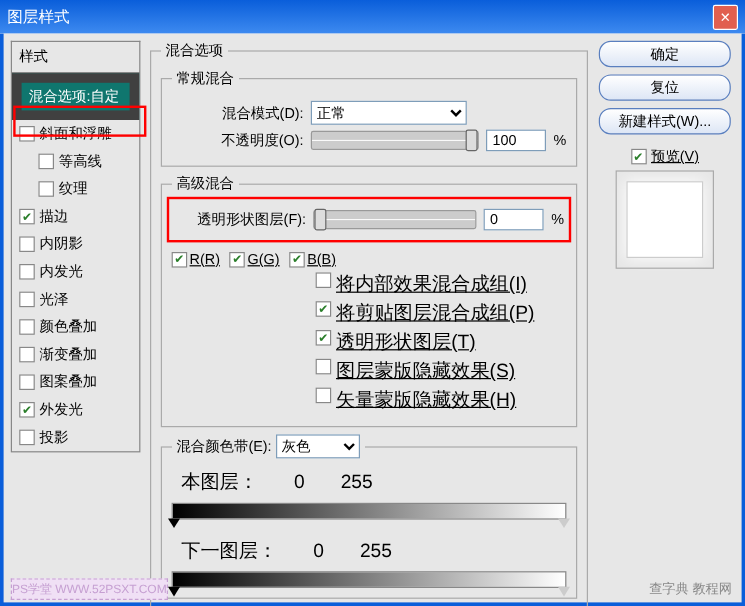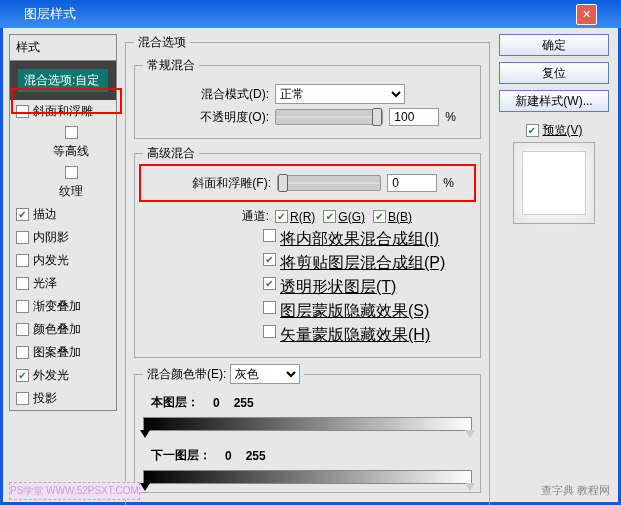--- a/index.html
+++ b/index.html
@@ -1,47 +1,47 @@
 <!DOCTYPE html>
 <html><head>
 <meta charset="utf-8">
 <style>
 * { box-sizing: border-box; font-family: "Microsoft YaHei", SimSun, Arial, sans-serif; }
 body { margin: 0; background: #fff; width: 621px; height: 505px; position: relative; }
-.titlebar { background: linear-gradient(to bottom, #0a5eda, #3d8af0); height: 28px; color: #fff; display: flex; align-items: center; padding: 0 24px; font-size: 13px; justify-content: space-between; }
+.titlebar { background: linear-gradient(to bottom, #0a5eda, #3d8af0); height: 28px; color: #fff; display: flex; align-items: center; padding: 0 6px; font-size: 13px; justify-content: space-between; }
 .titlebar .closebtn { width: 21px; height: 21px; background: #e15f4f; border: 1px solid #fff; color: #fff; display: flex; align-items: center; justify-content: center; border-radius: 2px; font-size: 11px; }
 .content { background: #e7e7e7; border: 3px solid #0a5eda; border-top: none; height: 477px; display: flex; padding: 6px 8px 6px 6px; gap: 8px; position: relative; }
 .leftcol { width: 108px; }
 .styles-label { font-size: 12px; padding: 4px 6px; border: 1px solid #888; border-bottom: none; background: #e7e7e7; }
 .styles-list { border: 1px solid #888; background: #e7e7e7; font-size: 12px; }
 .styles-list .hdr { background: #0f766e; color: #fff; padding: 3px 6px; border: 8px solid #404040; }
 .styles-list .item { padding: 3px 6px; display: flex; align-items: center; gap: 4px; }
-.styles-list .item.indent { padding-left: 22px; flex-direction: column; }
+.styles-list .item.indent { padding-left: 22px; }
 .cb { width: 13px; height: 13px; border: 1px solid #888; background: #fff; display: inline-flex; align-items: center; justify-content: center; font-size: 10px; color: #2a7e2a; }
 .cb.checked::before { content: "✔"; }
 .midcol { flex: 1; }
 fieldset { border: 1px solid #aaa; font-size: 12px; margin: 0 0 6px 0; padding: 6px 8px 8px 8px; }
 legend { font-size: 12px; padding: 0 4px; }
-.row { display: flex; align-items: center; gap: 6px; margin: 4px 16px; }
+.row { display: flex; align-items: center; gap: 6px; margin: 4px 0; }
 .lbl { text-align: right; width: 110px; }
 select { font-size: 12px; border: 1px solid #7e9db9; background: #fff; height: 20px; }
 .slider { flex: 1; height: 16px; position: relative; background: linear-gradient(to bottom, #ccc 45%, #fff 50%, #ccc 55%); border: 1px solid #999; border-radius: 2px; }
 .slider .thumb { position: absolute; width: 10px; height: 18px; background: #ddd; border: 1px solid #666; top: -2px; border-radius: 2px; }
 .numbox { width: 50px; height: 18px; border: 1px solid #7e9db9; background: #fff; font-size: 12px; text-align: left; padding: 0 4px; }
 .redbox { border: 2px solid #f00; padding: 4px; margin: -4px; }
 .check-row { display: flex; align-items: flex-start; gap: 4px; font-size: 16px; margin: 3px 0; }
 .rightcol { width: 112px; display: flex; flex-direction: column; gap: 6px; align-items: center; }
-.winbtn { width: 110px; height: 22px; background: linear-gradient(to bottom, #fff, #dde6f5); border: 1px solid #5a7fbf; border-radius: 0; font-size: 12px; display: flex; align-items: center; justify-content: center; }
+.winbtn { width: 110px; height: 22px; background: linear-gradient(to bottom, #fff, #dde6f5); border: 1px solid #5a7fbf; border-radius: 10px; font-size: 12px; display: flex; align-items: center; justify-content: center; }
 .preview-cb { display: flex; align-items: center; gap: 4px; font-size: 12px; margin-top: 4px; }
 .preview-swatch { width: 64px; height: 64px; background: #fff; border: 1px solid #ccc; box-shadow: 0 0 8px rgba(255,255,255,.8) inset, 0 0 12px #fff; margin-top: 6px; outline: 1px solid #aaa; outline-offset: 8px; padding: 8px; }
 .gradbar { height: 14px; background: linear-gradient(to right, #000, #fff); border: 1px solid #888; margin-top: 2px; position: relative; }
 .gradbar .tri { position: absolute; bottom: -8px; width: 0; height: 0; border-left: 5px solid transparent; border-right: 5px solid transparent; }
 .tri.b { border-top: 8px solid #000; left: -4px; }
 .tri.w { border-top: 8px solid #ccc; right: -4px; }
-.layerRow { display: flex; align-items: center; font-size: 12px; gap: 14px; padding: 4px 8px; font-weight: bold; }
+.layerRow { display: flex; align-items: center; font-size: 16px; gap: 30px; padding: 4px 8px; }
 .watermark { position: absolute; right: 8px; bottom: 4px; font-size: 11px; color: #888; }
 .watermark2 { position: absolute; left: 6px; bottom: 2px; font-size: 10px; color: #c6a0d2; background: #f0e0f5; padding: 1px 0; border: 1px dashed #c6a0d2; }
 .redbox-outer { border: 2px solid #f00; position: absolute; left: 8px; top: 60px; width: 111px; height: 26px; pointer-events: none; }
 .channel-cb { display:inline-flex; align-items:center; gap:2px; margin-right:8px; }
 .u { text-decoration: underline; }
 </style>
 </head>
 <body>
 
 <div class="titlebar">
@@ -80,25 +80,25 @@
           <div class="item">
             <span class="cb"></span>
             <span>内发光</span>
           </div>
           <div class="item">
             <span class="cb"></span>
             <span>光泽</span>
           </div>
           <div class="item">
             <span class="cb"></span>
+            <span>颜色叠加</span>
+          </div>
+          <div class="item">
+            <span class="cb"></span>
             <span>渐变叠加</span>
-          </div>
-          <div class="item">
-            <span class="cb"></span>
-            <span>颜色叠加</span>
           </div>
           <div class="item">
             <span class="cb"></span>
             <span>图案叠加</span>
           </div>
           <div class="item">
             <span class="cb checked"></span>
             <span>外发光</span>
           </div>
           <div class="item">
@@ -126,30 +126,29 @@
             </div>
           <input class="numbox" value="100" style="">
           <span>%</span>
         </div>
       </fieldset>
 
       <fieldset>
         <legend>高级混合</legend>
         <div class="redbox">
           <div class="row">
-            <span class="lbl">斜面和浮雕(F):</span>
+            <span class="lbl">透明形状图层(F):</span>
             <div class="slider">
                 <div class="thumb" style="left:0"></div>
               </div>
             <input class="numbox" value="0" style="">
             <span>%</span>
           </div>
         </div>
         <div class="row" style="margin-top:10px">
-          <span class="lbl">通道:</span>
           <span id="channels"><span class="channel-cb">
                 <span class="cb checked"></span>
                 <span class="u">R(R)</span>
               </span><span class="channel-cb">
                 <span class="cb checked"></span>
                 <span class="u">G(G)</span>
               </span><span class="channel-cb">
                 <span class="cb checked"></span>
                 <span class="u">B(B)</span>
               </span></span>

